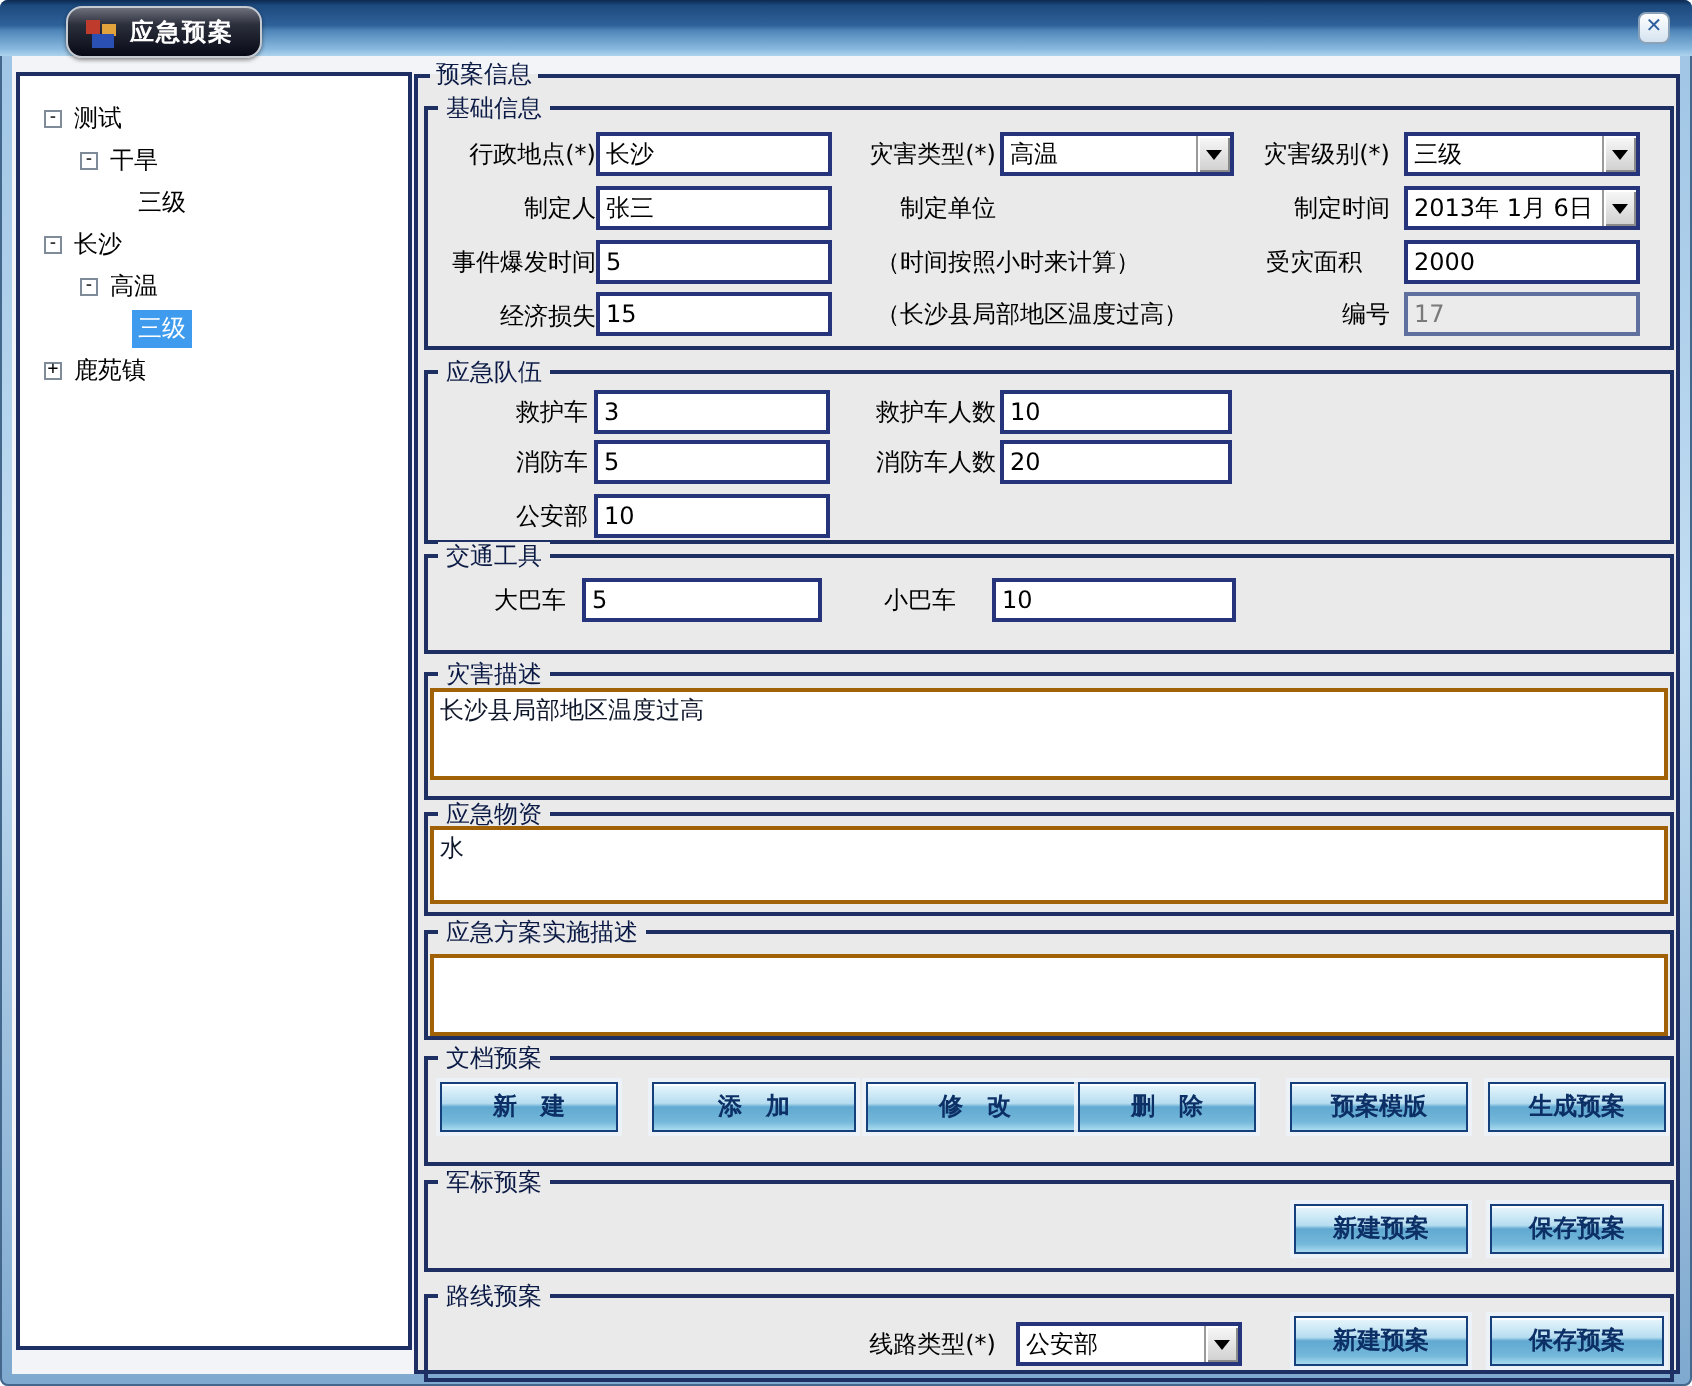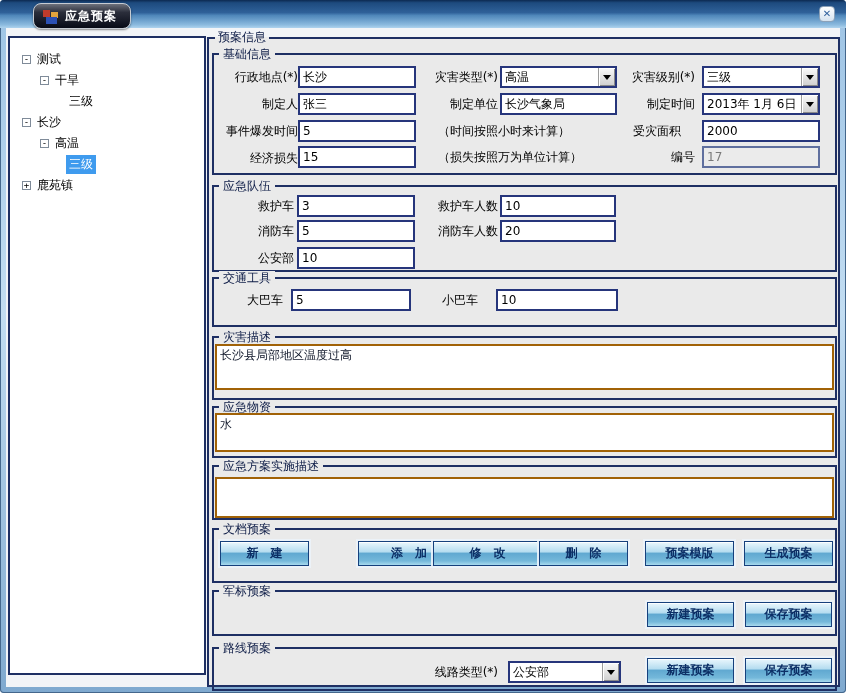--- a/index.html
+++ b/index.html
@@ -146,38 +146,37 @@
         <div class="combo" style="left:488px;top:11px;width:118px;">
           <span class="combo-val">三级</span>
           <span class="combo-btn">
               <i class="tri"></i>
             </span>
         </div>
 
         <span class="lbl" style="left:2px;top:38px;width:82px;">制定人</span>
         <input class="tb" style="left: 84px; top: 38px; width: 118px;" value="张三">
         <span class="lbl" style="left:198px;top:38px;width:86px;">制定单位</span>
-        <input class="tb" style="left: 286px; top: 38px; width: 117px;" value="长沙气象局">
         <span class="lbl" style="left:403px;top:38px;width:78px;">制定时间</span>
         <div class="combo" style="left:488px;top:38px;width:118px;">
           <span class="combo-val">2013年 1月 6日</span>
           <span class="combo-btn">
               <i class="tri"></i>
             </span>
         </div>
 
         <span class="lbl" style="left:2px;top:65px;width:82px;">事件爆发时间</span>
         <input class="tb" style="left: 84px; top: 65px; width: 118px;" value="5">
         <span class="hint" style="left:224px;top:65px;width:180px;">（时间按照小时来计算）</span>
         <span class="lbl" style="left:389px;top:65px;width:78px;">受灾面积</span>
         <input class="tb" style="left: 488px; top: 65px; width: 118px;" value="2000">
 
         <span class="lbl" style="left:2px;top:92px;width:82px;">经济损失</span>
         <input class="tb" style="left: 84px; top: 91px; width: 118px;" value="15">
-        <span class="hint" style="left:224px;top:91px;width:190px;">（损失按照万为单位计算）</span>
+        <span class="hint" style="left:224px;top:91px;width:190px;">（长沙县局部地区温度过高）</span>
         <span class="lbl" style="left:403px;top:91px;width:78px;">编号</span>
         <input class="tb" style="left: 488px; top: 91px; width: 118px;" disabled="" value="17">
       </div>
 
       <div class="group" style="top:155px;height:87px;">
         <span class="group-title">应急队伍</span>
         <span class="lbl" style="left:2px;top:8px;width:78px;">救护车</span>
         <input class="tb" style="left: 83px; top: 8px; width: 118px;" value="3">
         <span class="lbl" style="left:198px;top:8px;width:86px;">救护车人数</span>
         <input class="tb" style="left: 286px; top: 8px; width: 116px;" value="10">
@@ -208,21 +207,21 @@
       </div>
 
       <div class="group" style="top:435px;height:55px;">
         <span class="group-title">应急方案实施描述</span>
         <textarea class="ta" style="top: 10px; height: 41px;"></textarea>
       </div>
 
       <div class="group" style="top:498px;height:55px;">
         <span class="group-title">文档预案</span>
         <button class="btn" style="left:6px;top:11px;width:89px;">新　建</button>
-        <button class="btn" style="left:112px;top:11px;width:102px;margin-left:32px;">添　加</button>
+        <button class="btn" style="left:112px;top:11px;width:102px;">添　加</button>
         <button class="btn" style="left:219px;top:11px;width:109px;">修　改</button>
         <button class="btn" style="left:325px;top:11px;width:89px;">删　除</button>
         <button class="btn" style="left:431px;top:11px;width:89px;">预案模版</button>
         <button class="btn" style="left:530px;top:11px;width:89px;">生成预案</button>
       </div>
 
       <div class="group" style="top:560px;height:46px;">
         <span class="group-title">军标预案</span>
         <button class="btn" style="left:433px;top:10px;width:87px;">新建预案</button>
         <button class="btn" style="left:531px;top:10px;width:87px;">保存预案</button>

